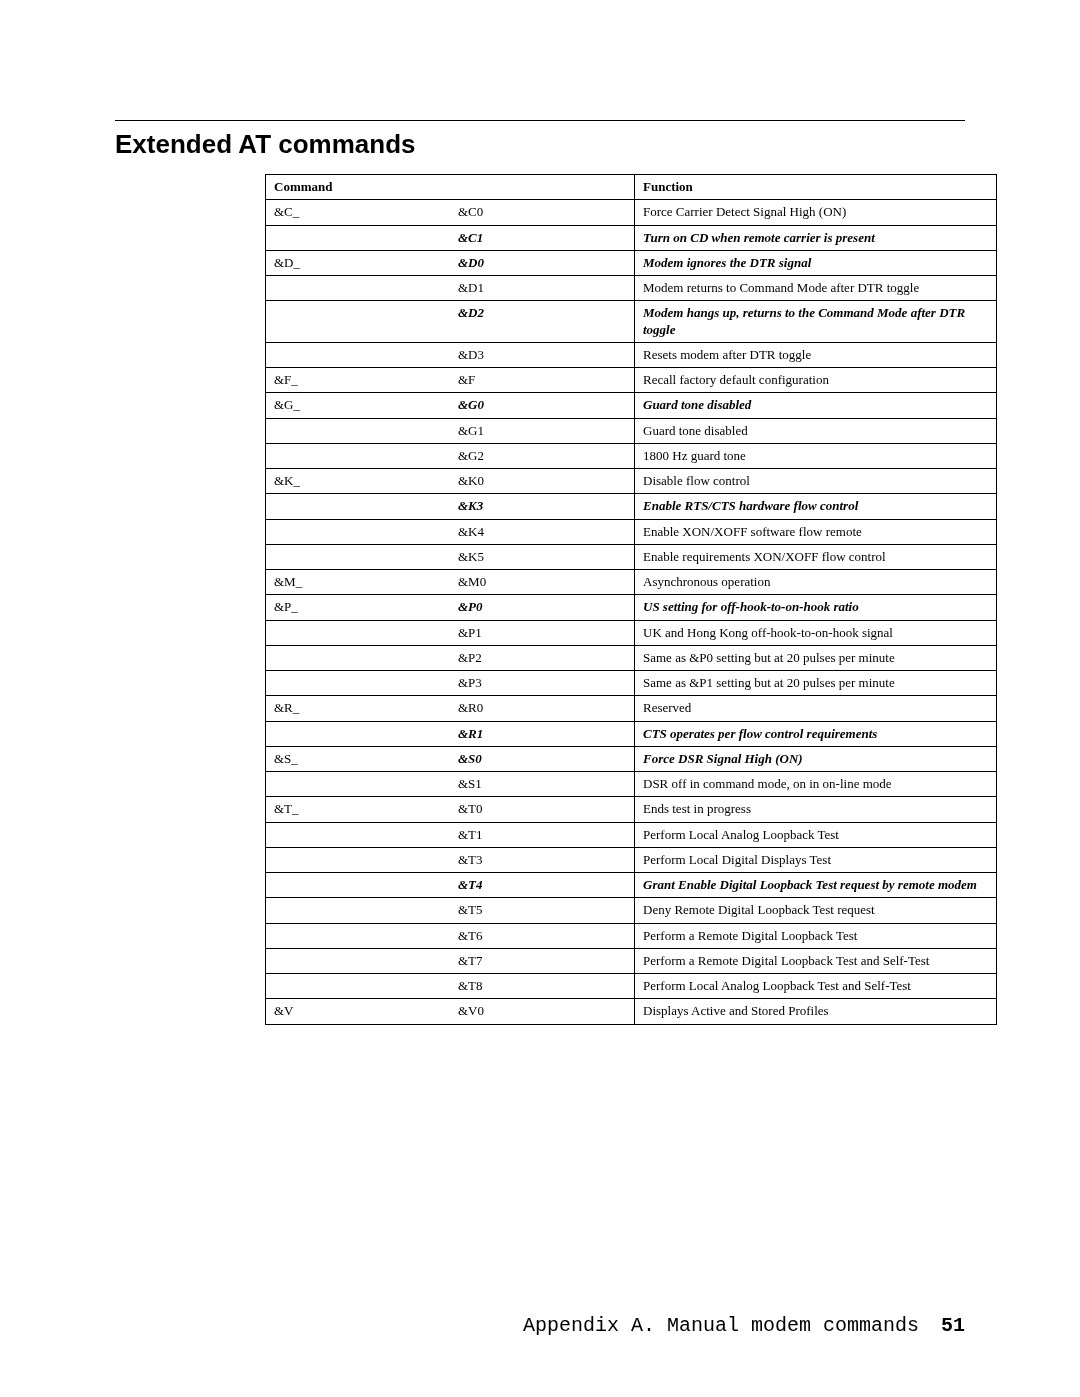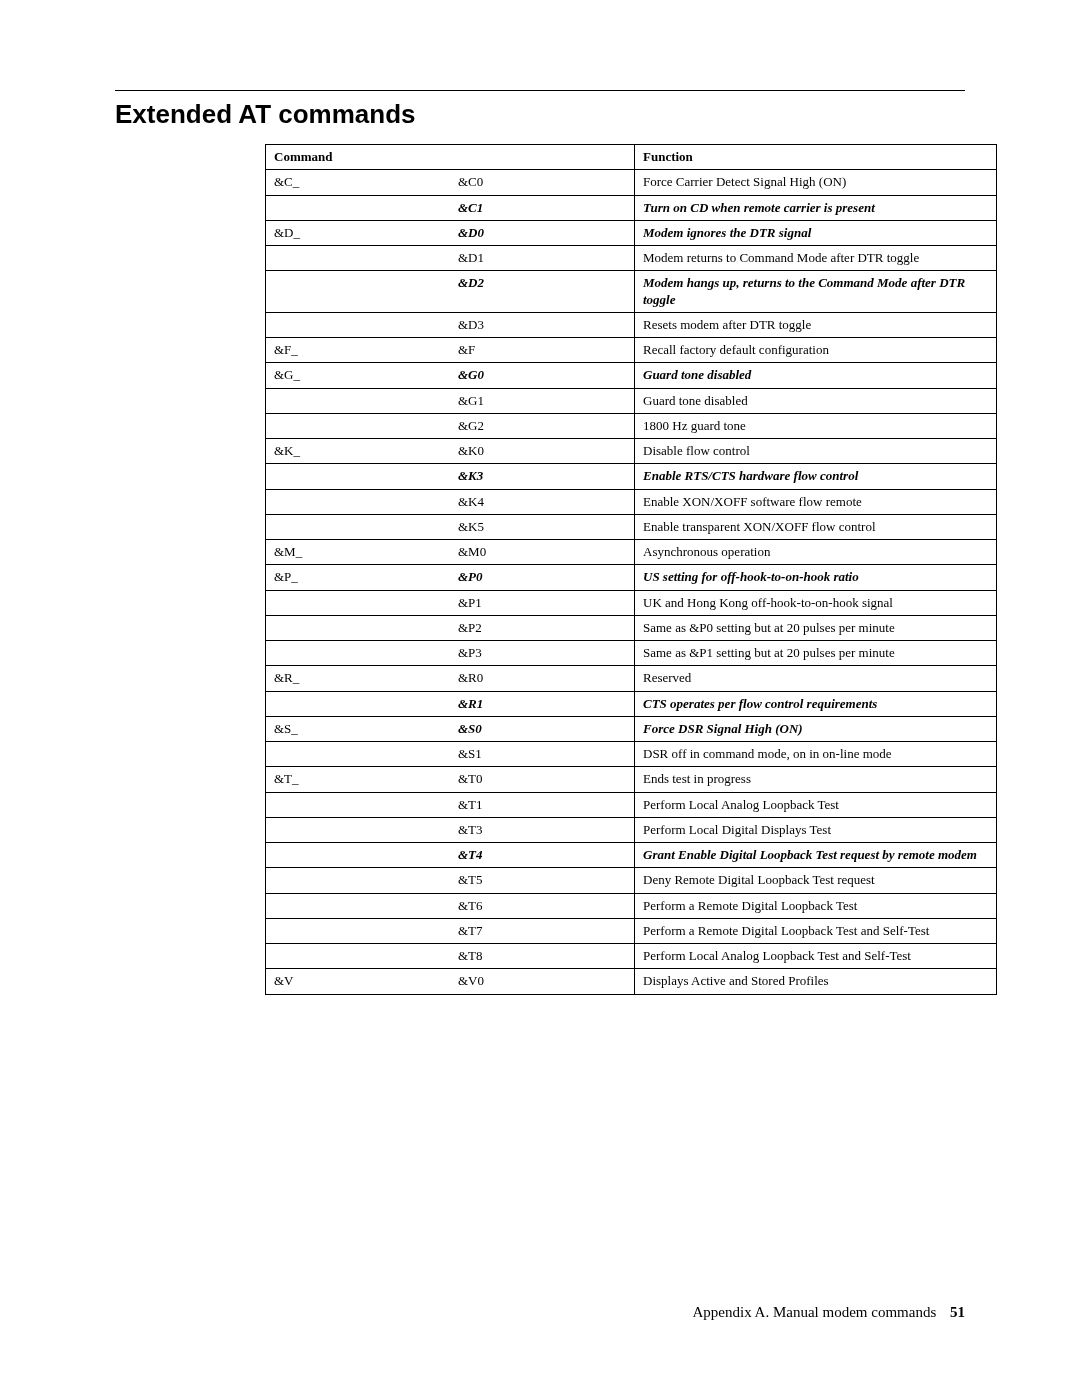--- a/index.html
+++ b/index.html
@@ -9,21 +9,21 @@
     width: 1080px;
     background: #fff;
     font-family: "Palatino Linotype", "Book Antiqua", Palatino, Georgia, serif;
     color: #000;
   }
   .page {
     position: relative;
     width: 1080px;
     height: 1397px;
     box-sizing: border-box;
-    padding: 90px 115px 60px 115px;
+    padding: 120px 115px 60px 115px;
   }
   .hr-top {
     border: none;
     border-top: 1px solid #000;
     margin: 0 0 8px 0;
   }
   h2.section-title {
     font-family: Arial, Helvetica, sans-serif;
     font-weight: 700;
     font-size: 26px;
@@ -48,23 +48,24 @@
   }
   
   table.at-table td.col-group { border-right: none; font-weight: 400; width: 168px; }
   table.at-table td.col-code  { border-left: none;  width: 168px; }
   table.at-table th.th-command { border-right: none; }
   table.at-table th.th-code    { border-left: none; }
   .bold { font-weight: 700; font-style: italic; }
 
   .footer {
     position: absolute;
-    bottom: 76px;
+    bottom: 60px;
     right: 115px;
-    font-size: 15px;
+    font-size: 20px;
+    font-family: Liberation Mono, monospace;
   }
   .footer .page-no { font-weight: 700; padding-left: 10px; }
 </style>
 </head>
 <body>
 
 <div class="page">
   <hr class="hr-top">
   <h2 class="section-title">Extended AT commands</h2>
 
@@ -138,21 +139,21 @@
           <td class="bold">Enable RTS/CTS hardware flow control</td>
         </tr>
         <tr>
           <td class="col-group"></td>
           <td class="col-code">&amp;K4</td>
           <td>Enable XON/XOFF software flow remote</td>
         </tr>
         <tr>
           <td class="col-group"></td>
           <td class="col-code">&amp;K5</td>
-          <td>Enable transparent XON/XOFF flow control</td>
+          <td>Enable requirements XON/XOFF flow control</td>
         </tr>
         <tr>
           <td class="col-group">&amp;M_</td>
           <td class="col-code">&amp;M0</td>
           <td>Asynchronous operation</td>
         </tr>
         <tr>
           <td class="col-group">&amp;P_</td>
           <td class="col-code bold">&amp;P0</td>
           <td class="bold">US setting for off-hook-to-on-hook ratio</td>

